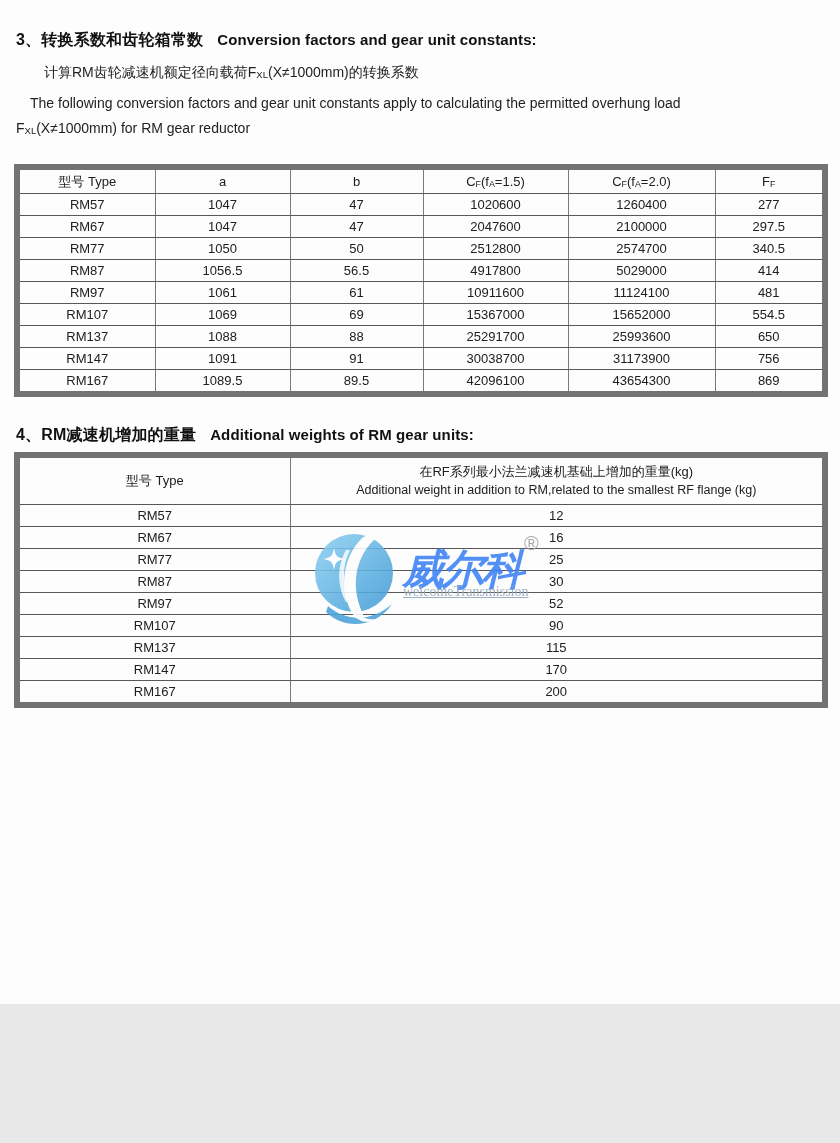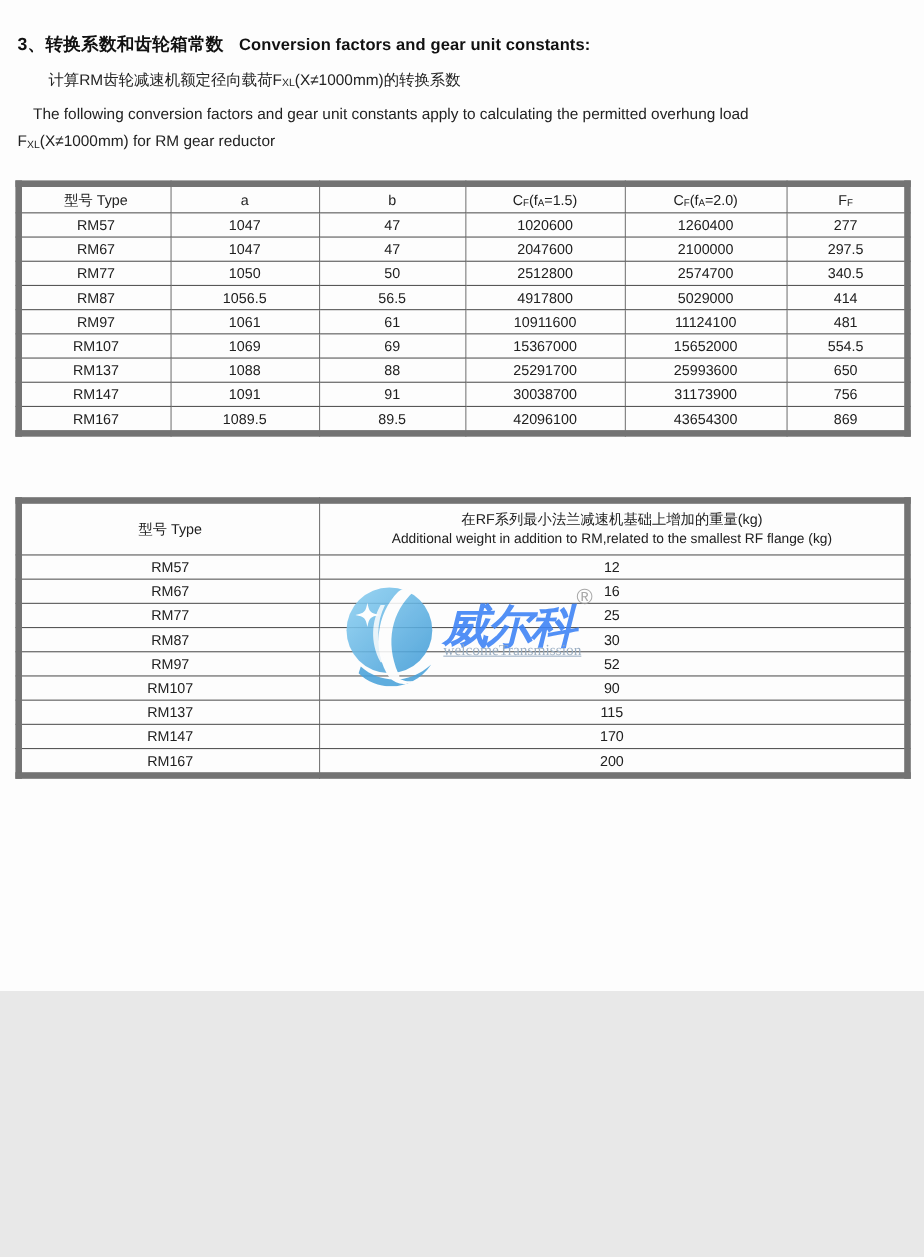--- a/index.html
+++ b/index.html
@@ -1,18 +1,18 @@
 <!DOCTYPE html>
 <html><head>
 <meta charset="utf-8">
 <style>
   html,body{margin:0;padding:0;background:#e8e8e8;}
   .page{
     position:relative;
-    width:840px;height:901px;
+    width:840px;height:1004px;
     margin:0 auto;
     background:#fdfdfd;
     font-family:"Liberation Sans","DejaVu Sans",sans-serif;
     color:#1f1f1f;
     overflow:hidden;
   }
   .abs{position:absolute;}
   
   .sec-heading{
     font-weight:bold;
@@ -177,20 +177,23 @@
           <td>RM167</td>
           <td>1089.5</td>
           <td>89.5</td>
           <td>42096100</td>
           <td>43654300</td>
           <td>869</td>
         </tr>
       </tbody>
   </table>
 
+  <div class="abs sec-heading" style="left:16px;top:425px;">
+    <span>4、RM减速机增加的重量</span><span class="en">Additional weights of RM gear units:</span>
+  </div>
 
   <table id="table2" class="abs data" style="left:14px;top:452px;">
     <colgroup>
       <col style="width:273px">
         <col>
     </colgroup>
     <thead>
       <tr>
         <th>型号 Type</th>
         <th>

